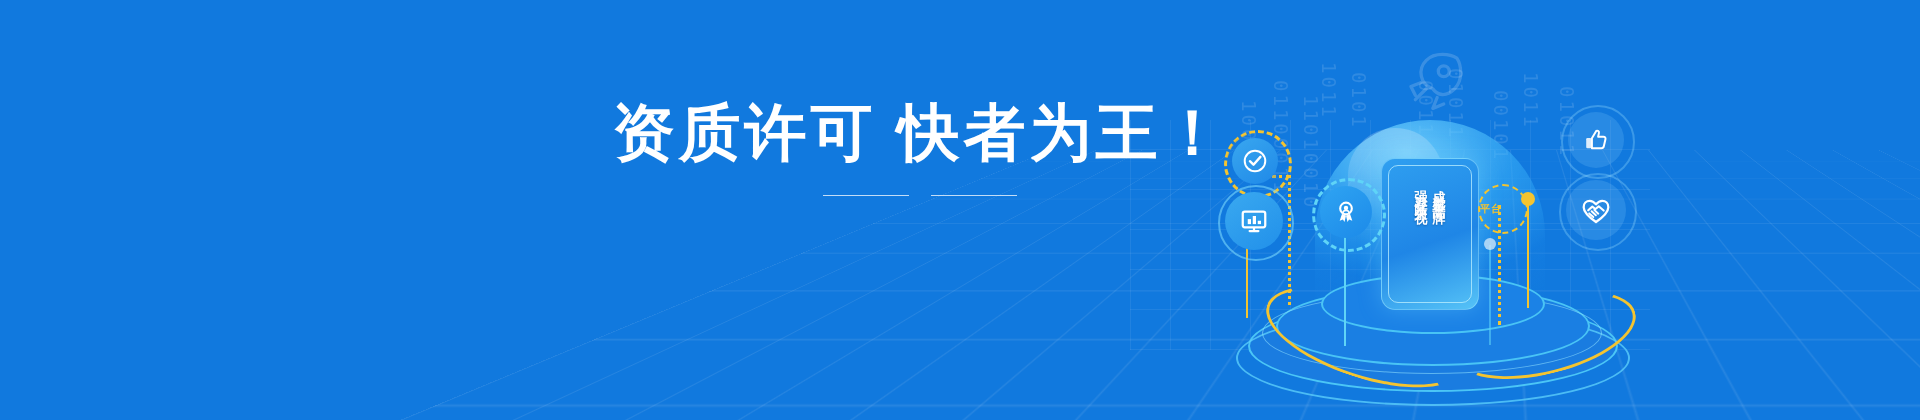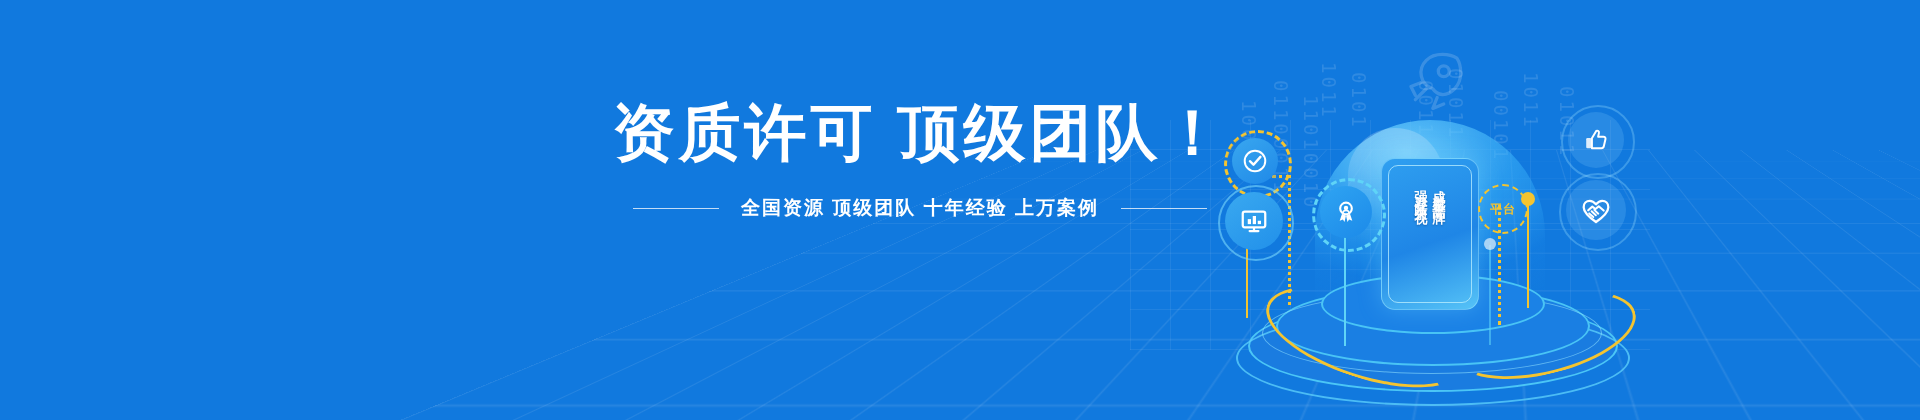--- a/index.html
+++ b/index.html
@@ -168,22 +168,22 @@
     left:1568px;top:112px;width:56px;height:56px;
     background:rgba(150,215,255,.18);
   }
   .badge-hand{
     left:1566px;top:180px;width:60px;height:60px;
     background:rgba(150,215,255,.18);
   }
   .platform-chip{
     position:absolute;left:1478px;top:184px;width:46px;height:46px;
     border:2px dashed #f4c430;border-radius:50%;
-    display:flex;align-items:center;justify-content:center;
-    color:#f4c430;font-size:12px;font-weight:700;letter-spacing:1px;
+    display:flex;align-items:center;justify-content:flex-start;
+    color:#f4c430;font-size:10px;font-weight:700;letter-spacing:1px;
   }
 
   
   .copy{
     position:absolute;left:560px;top:100px;width:720px;text-align:center;
   }
   .headline{
     color:#fff;font-size:62px;font-weight:700;
     letter-spacing:4px;line-height:1.05;margin:0;
     white-space:nowrap;
@@ -317,21 +317,20 @@
       <path d="M6.5 12.2 L9.4 9.6 L11.6 11.3 L13.9 9.4 L17.4 12.4" fill="none" stroke="#fff" stroke-width="1.5" stroke-linecap="round" stroke-linejoin="round"></path>
       <path d="M7.2 14.4 L10.1 17 M8.9 12.9 L11.9 15.7 M10.8 11.9 L13.6 14.6" fill="none" stroke="#fff" stroke-width="1.4" stroke-linecap="round"></path>
     </svg>
   </div>
 
   <div class="platform-chip">
     <span>平台</span>
   </div>
 
   <div class="copy">
-    <h1 class="headline">资质许可  顶级团队！</h1>
+    <h1 class="headline">资质许可  快者为王！</h1>
     <div class="sub-row">
       <span class="sub-line"></span>
-      <span class="subtitle">全国资源  顶级团队  十年经验  上万案例</span>
       <span class="sub-line"></span>
     </div>
   </div>
 
 </div>
 
 </body></html>

